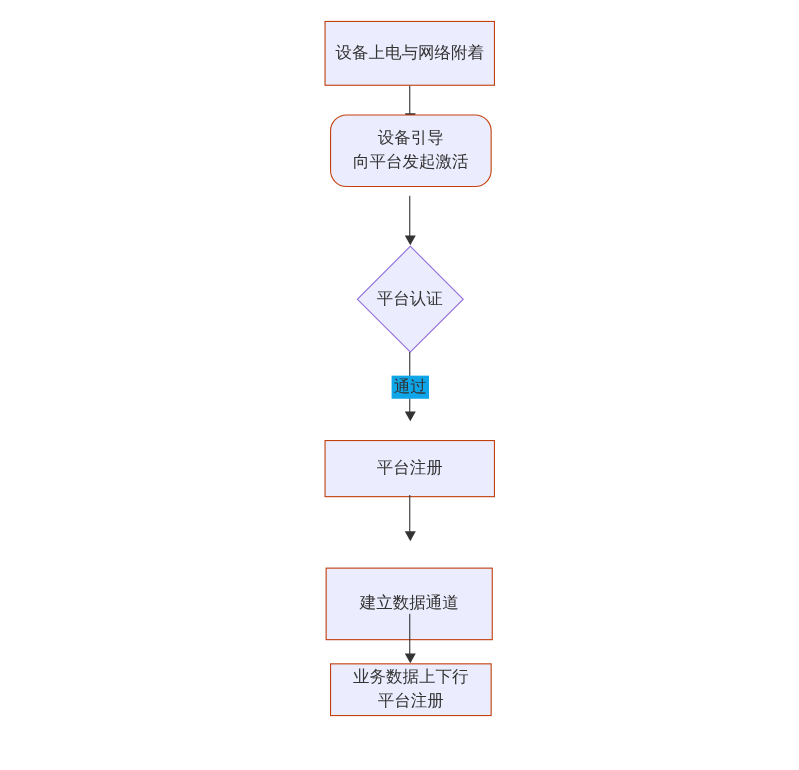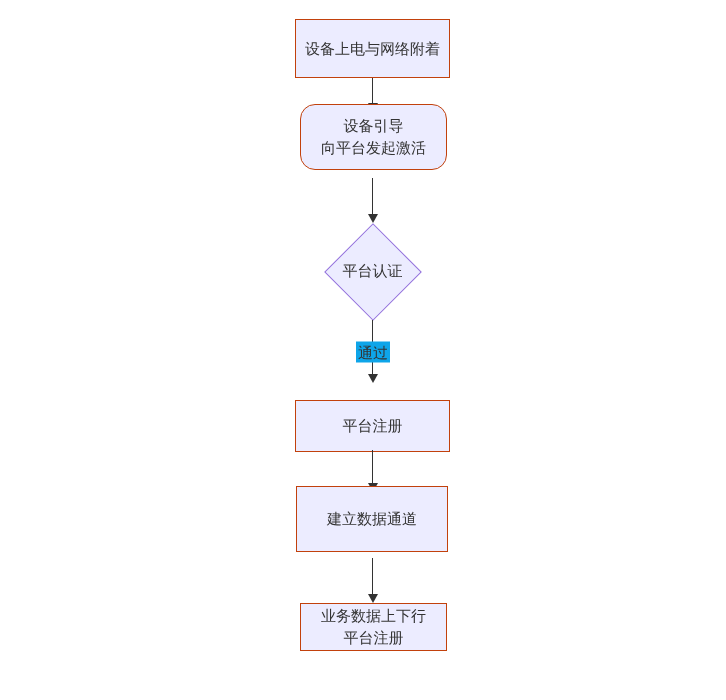--- a/index.html
+++ b/index.html
@@ -98,21 +98,21 @@
   <div class="edge-label" style="left:373px; top:352px;">通过</div>
   <div class="arrowhead" style="left:368px; top:374px;"></div>
 
   <div class="node-rect" style="left:295px; top:400px; width:155px; height:52px;">
     <span class="node-line">平台注册</span>
   </div>
 
   <div class="edge-line" style="left:372px; top:450px; height:34px;"></div>
   <div class="arrowhead" style="left:368px; top:483px;"></div>
 
-  <div class="node-rect" style="left:296px; top:486px; width:152px; height:66px;">
+  <div class="node-rect" style="left:296px; top:516px; width:152px; height:66px;">
     <span class="node-line">建立数据通道</span>
   </div>
 
   <div class="edge-line" style="left:372px; top:558px; height:37px;"></div>
   <div class="arrowhead" style="left:368px; top:594px;"></div>
 
   <div class="node-rect" style="left:300px; top:603px; width:147px; height:48px;">
     <span class="node-line">业务数据上下行</span>
     <span class="node-line">平台注册</span>
   </div>

